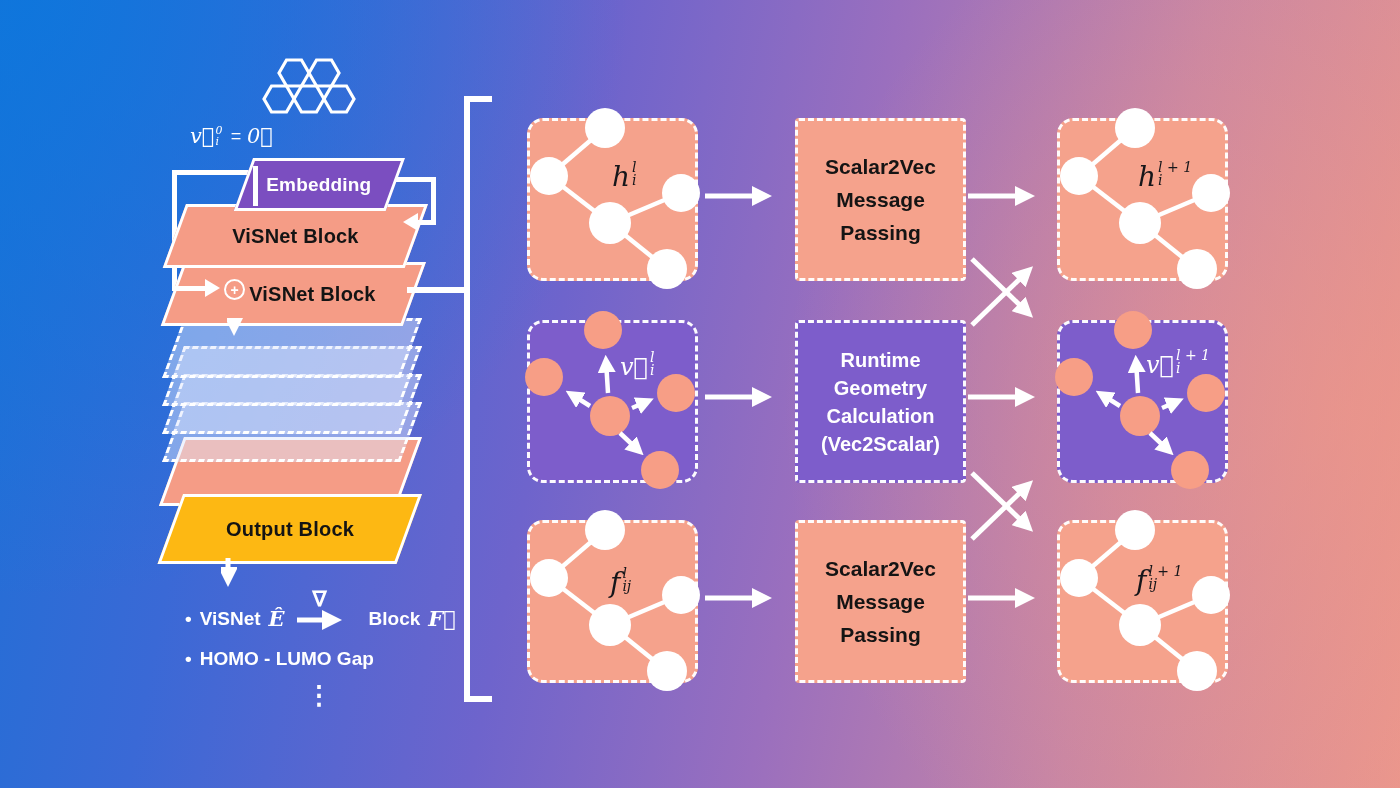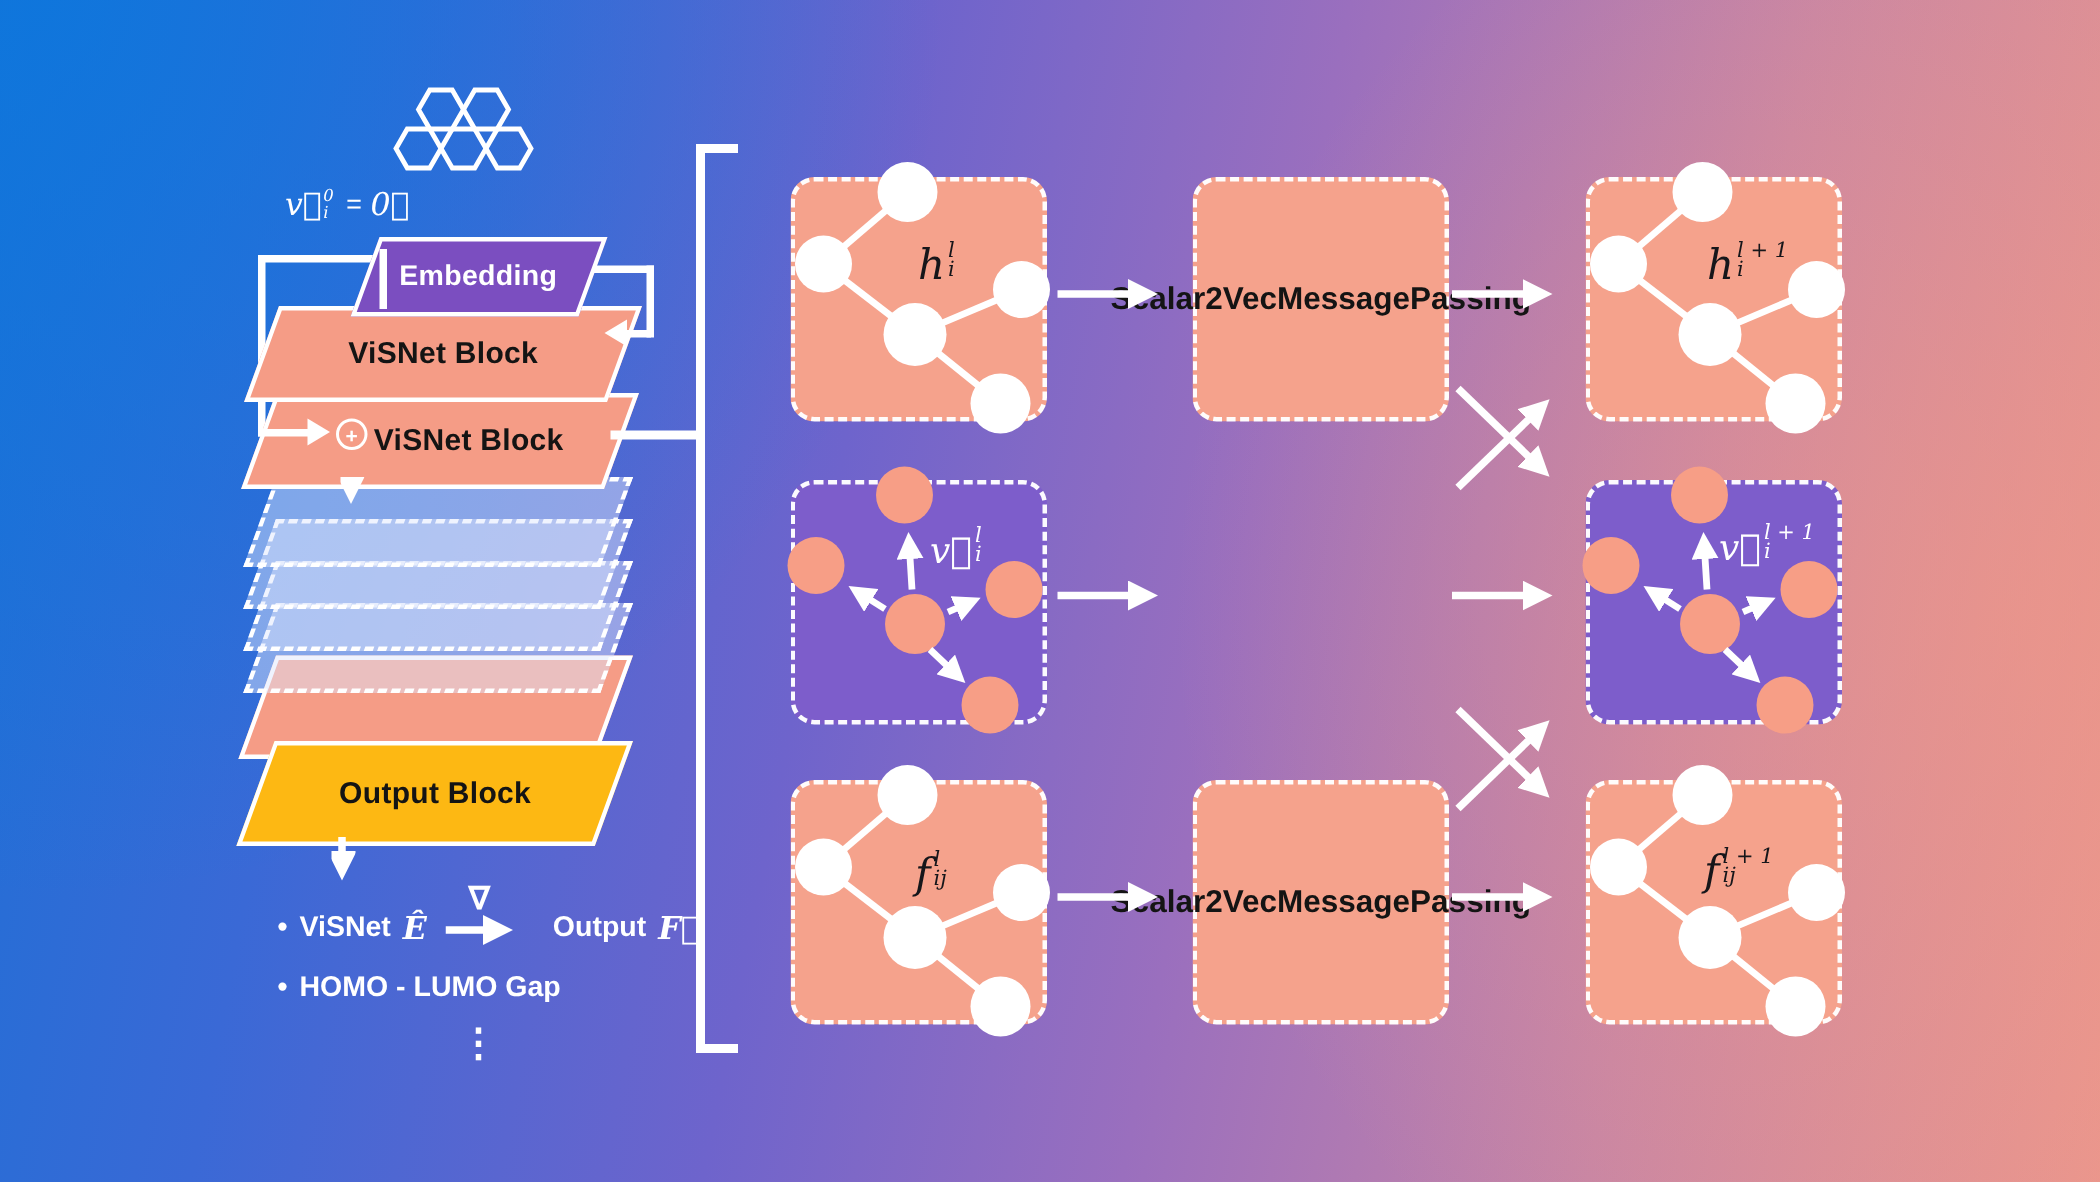--- a/index.html
+++ b/index.html
@@ -37,22 +37,22 @@
   .formula .eq{font-size:18px;margin:2px 6px 0 6px;font-family:"Liberation Sans",sans-serif;}
   
   .gbox{position:absolute;width:165px;height:157px;border:3px dashed rgba(255,255,255,.97);border-radius:16px;}
   .salmonbox{background:#F5A28C;}
   .purplebox{background:#7D5DCB;}
   .gsvg{position:absolute;left:0;top:0;width:100%;height:100%;overflow:visible;}
   .gsvg line{stroke:#fff;stroke-width:4.5;}
   .gsvg .vn{fill:#F79E86;}
   .gsvg .wn{fill:#fff;}
   .gsvg .varrow{stroke:#fff;stroke-width:4.5;marker-end:url(#ah);}
-  .pbox{position:absolute;width:165px;height:157px;border:3px dashed rgba(255,255,255,.97);border-radius:16px;
-        display:flex;flex-direction:row;align-items:center;justify-content:center;
+  .pbox{position:absolute;width:165px;height:157px;border:3px dashed rgba(255,255,255,.97);border-radius:4px;
+        display:flex;flex-direction:column;align-items:center;justify-content:center;
         font-weight:bold;text-align:center;}
   .pbox.s1{font-size:21px;line-height:33px;color:#141414;}
   .pbox.s2{font-size:20px;line-height:28px;color:#fff;}
   .arrowsvg{position:absolute;}
   .arrowsvg line{stroke:#fff;stroke-width:5;marker-end:url(#ah);}
   
   .bullet-line{position:absolute;display:flex;align-items:center;gap:8px;color:#fff;
                font-weight:bold;font-size:19px;}
   .en-arrow{position:relative;width:60px;height:22px;margin:0 4px;}
   .en-arrow .nabla{position:absolute;left:16px;top:-21px;font-size:21px;font-weight:bold;color:#fff;}
@@ -139,21 +139,21 @@
   <div class="bullet-line" style="left:185px;top:606px">
     <span>•</span>
     <span>ViSNet</span>
     <span class="math" style="font-size:21px">Ê</span>
     <span class="en-arrow">
       <span class="nabla">∇</span>
       <svg class="arrowsvg" style="left:0;top:2px" width="60" height="20">
           <line x1="0" y1="10" x2="38" y2="10"></line>
         </svg>
     </span>
-    <span>Output</span>
+    <span>Block</span>
     <span class="math" style="font-size:21px">F⃗</span>
   </div>
   <div class="bullet-line" style="left:185px;top:648px">
     <span>•</span>
     <span>HOMO - LUMO Gap</span>
   </div>
   <div class="ellipsis" style="left:306px;top:682px">⋮</div>
 
   <div class="wline" style="left:464px;top:96px;width:6px;height:606px;z-index:2"></div>
   <div class="wline" style="left:464px;top:96px;width:28px;height:6px;z-index:2"></div>
@@ -222,20 +222,26 @@
     </svg>
     <div class="mlab lite" style="left:90px;top:30px">
       <span class="base" style="font-size:24px">v⃗</span>
       <span class="ss">
         <span>l</span>
         <span>i</span>
       </span>
     </div>
   </div>
 
+  <div class="pbox purplebox s2" style="left:795px;top:320px">
+    <div>Runtime</div>
+    <div>Geometry</div>
+    <div>Calculation</div>
+    <div>(Vec2Scalar)</div>
+  </div>
 
   <div class="gbox purplebox" style="left:1057px;top:320px">
     <svg class="gsvg" viewBox="0 0 165 157">
       <circle class="vn" cx="73" cy="7" r="19"></circle>
       <circle class="vn" cx="14" cy="54" r="19"></circle>
       <circle class="vn" cx="146" cy="70" r="19"></circle>
       <circle class="vn" cx="130" cy="147" r="19"></circle>
       <circle class="vn" cx="80" cy="93" r="20"></circle>
       <line class="varrow" x1="78" y1="70" x2="76" y2="38"></line>
       <line class="varrow" x1="60" y1="83" x2="41" y2="71"></line>

